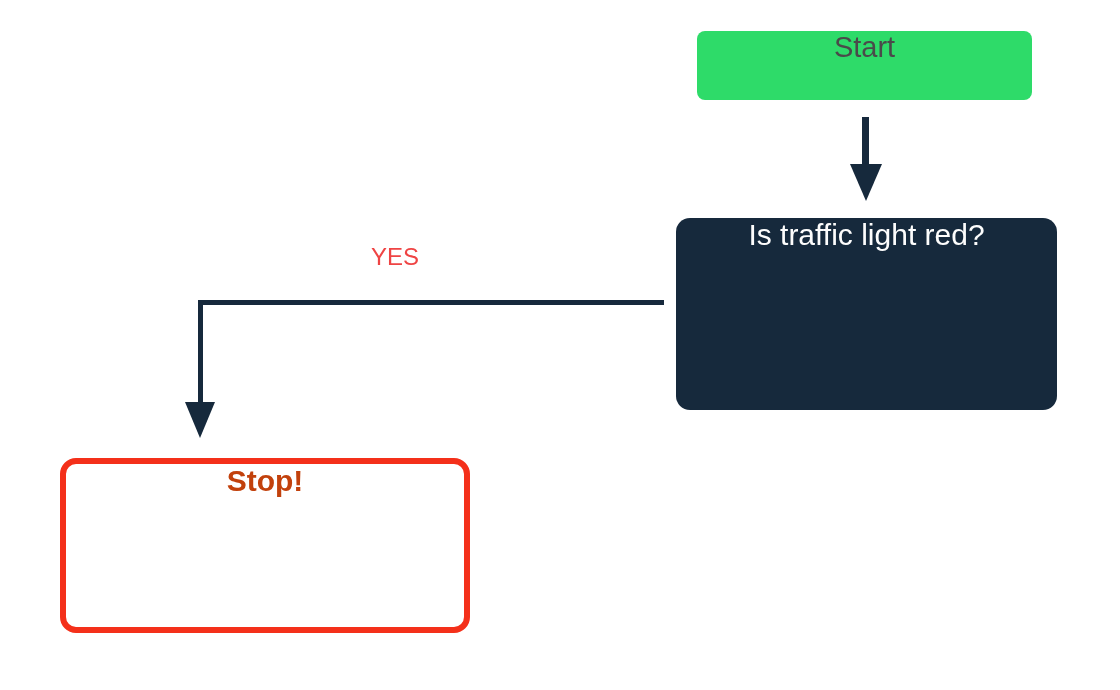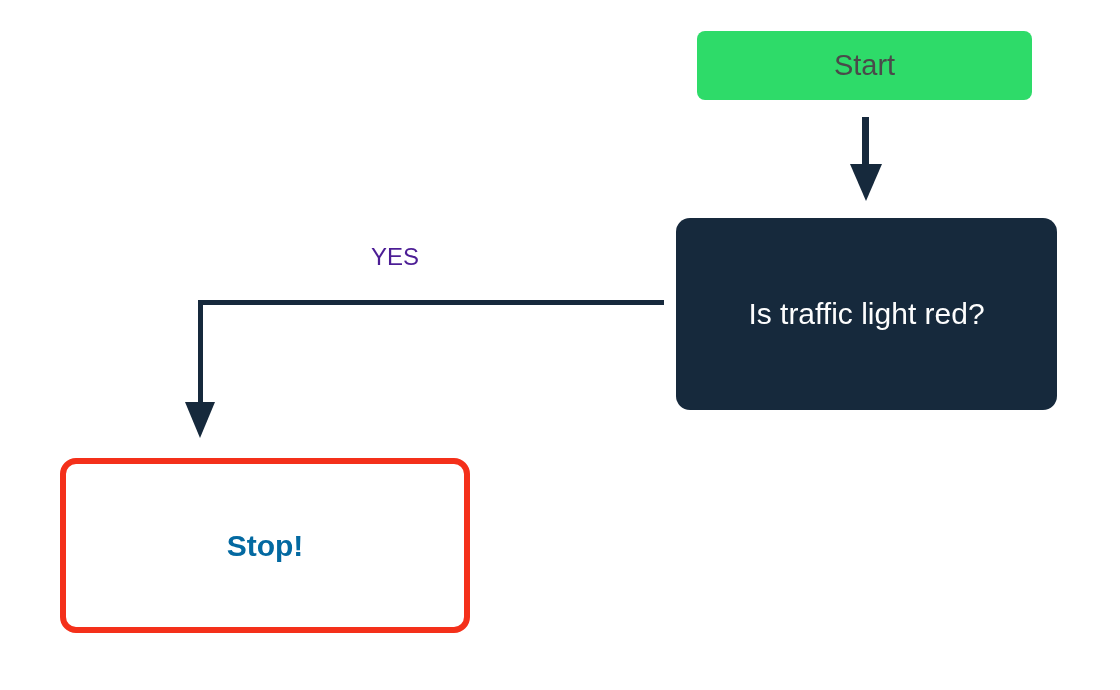--- a/index.html
+++ b/index.html
@@ -11,21 +11,21 @@
   .canvas {
     position: relative;
     width: 1120px;
     height: 690px;
     background: #ffffff;
     overflow: hidden;
   }
   .node {
     position: absolute;
     display: flex;
-    align-items: center;
+    align-items: flex-start;
     justify-content: center;
     box-sizing: border-box;
     text-align: center;
   }
   .node-start {
     left: 697px; top: 31px;
     width: 335px; height: 69px;
     background: #2edb69;
     border-radius: 8px;
     color: #4a4a4a;
@@ -38,21 +38,21 @@
     border-radius: 14px;
     color: #fdfdfd;
     font-size: 30px;
   }
   .node-stop {
     left: 60px; top: 458px;
     width: 410px; height: 175px;
     background: #ffffff;
     border: 6px solid #f4301a;
     border-radius: 16px;
-    color: #0369a1;
+    color: #c2410c;
     font-size: 30px;
     font-weight: 700;
   }
   .edge-line {
     position: absolute;
     background: #16293c;
   }
   .edge1-shaft { left: 862px; top: 117px; width: 7px; height: 48px; }
   .edge1-head {
     position: absolute;
@@ -70,21 +70,21 @@
     width: 0; height: 0;
     border-left: 15px solid transparent;
     border-right: 15px solid transparent;
     border-top: 36px solid #16293c;
   }
   .edge-label-yes {
     position: absolute;
     left: 340px; top: 243px;
     width: 110px;
     text-align: center;
-    color: #4c1d95;
+    color: #ef4444;
     font-size: 24px;
   }
 </style>
 </head>
 <body>
 
 <div class="canvas">
 
   <div class="node node-start">
     <span>Start</span>

